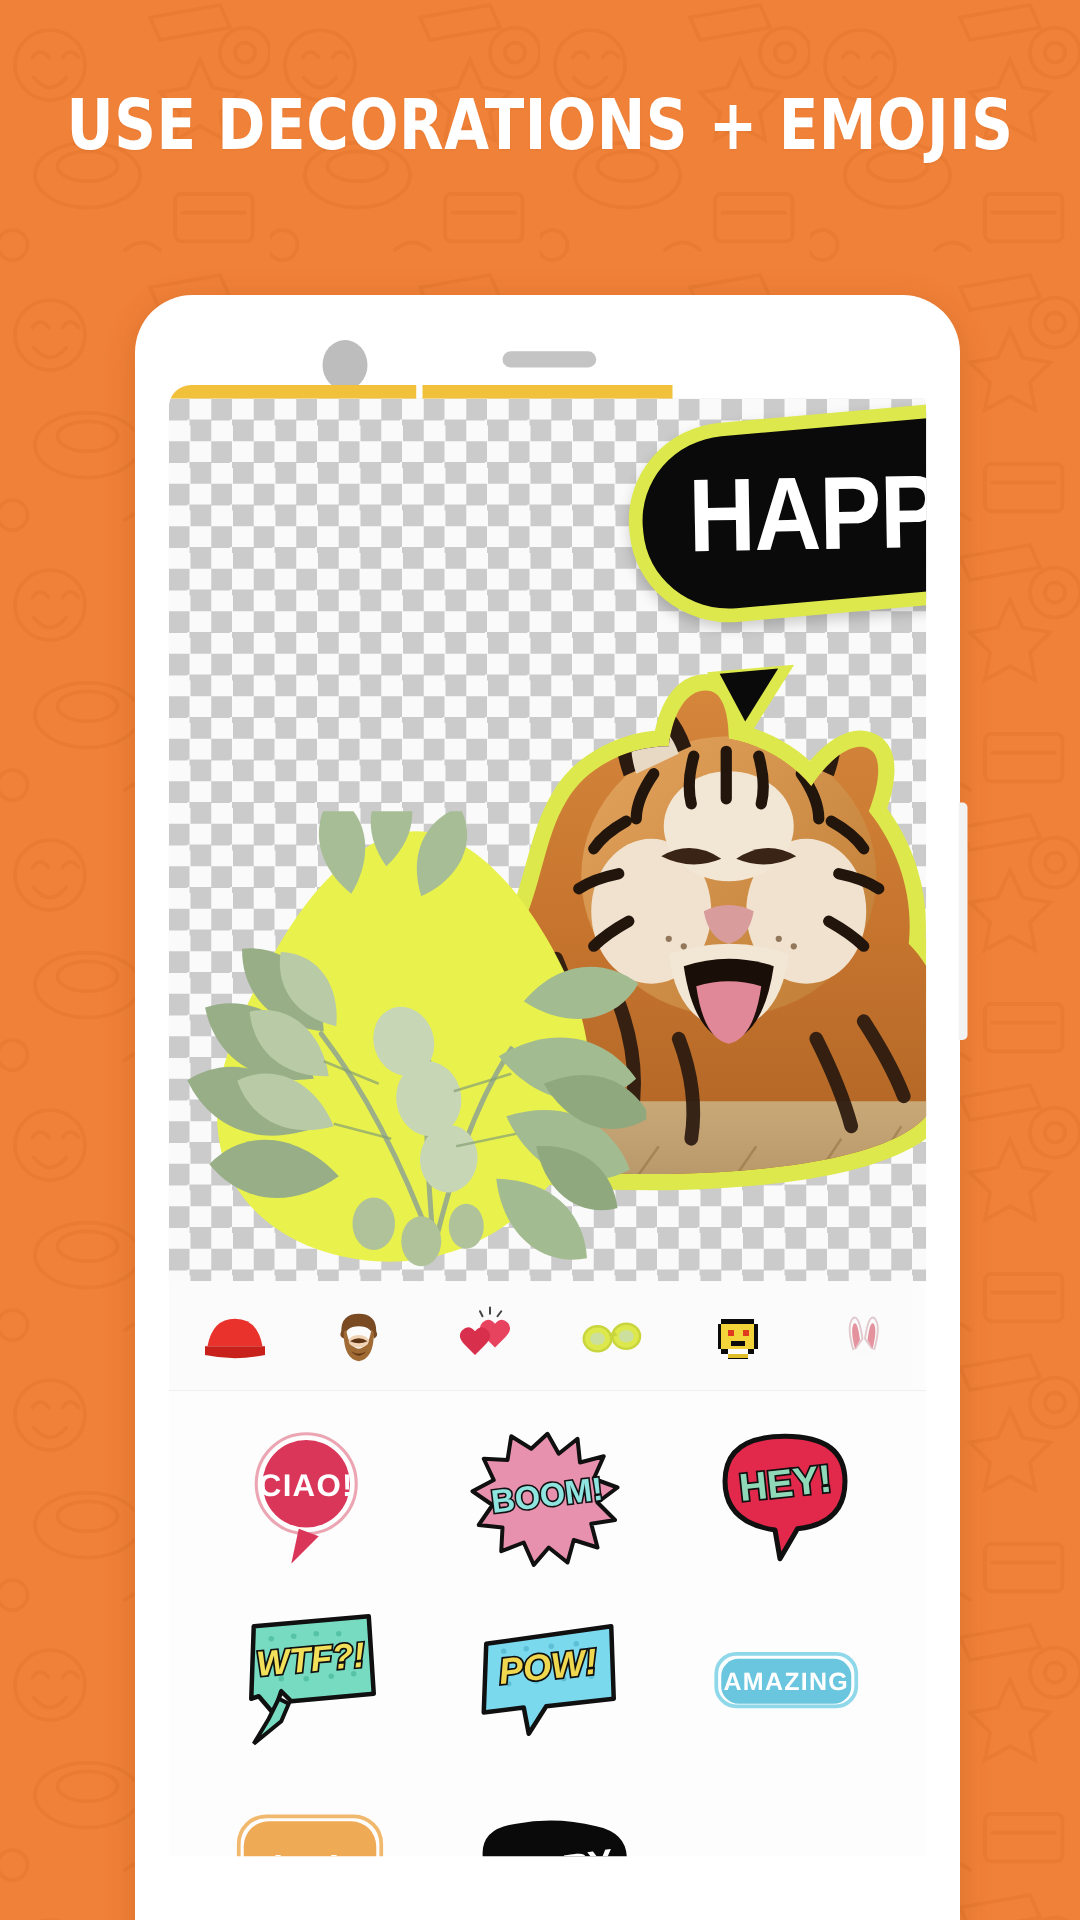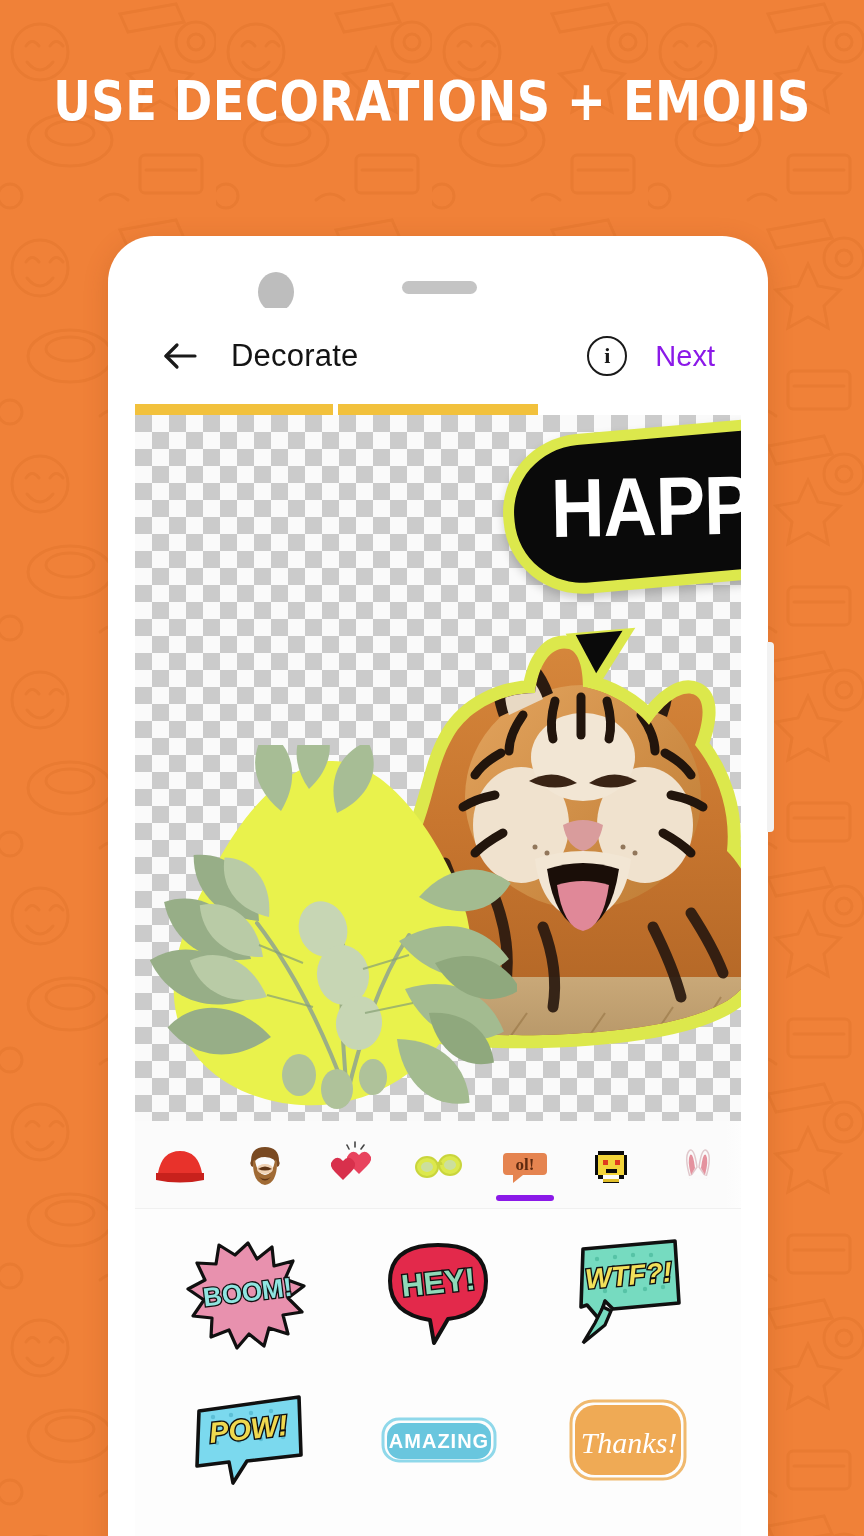--- a/index.html
+++ b/index.html
@@ -250,33 +250,20 @@
 <div id="headline">USE DECORATIONS + EMOJIS</div>
 
 <div id="phone">
 
   <div id="phone-side-button"></div>
   <div id="phone-camera"></div>
   <div id="phone-speaker"></div>
 
   <div id="screen">
 
-    <div id="appbar">
-      <div id="back-arrow">
-        <svg viewBox="0 0 44 44" width="44" height="44" fill="none" stroke="#1A1A1A" stroke-width="3.2" stroke-linecap="round" stroke-linejoin="round">
-          <line x1="37" y1="22" x2="8" y2="22"></line>
-          <polyline points="19,11 8,22 19,33"></polyline>
-        </svg>
-      </div>
-      <div id="appbar-title">Decorate</div>
-      <div id="info-icon">
-        <span>i</span>
-      </div>
-      <div id="next-button">Next</div>
-    </div>
 
     <div id="progress">
       <div class="progress-seg" id="progress-seg-1"></div>
       <div class="progress-seg" id="progress-seg-2"></div>
     </div>
 
     <div id="canvas">
 
       <div id="tiger-sticker">
         <svg viewBox="0 0 590 500">
@@ -496,26 +483,20 @@
           <g fill="#DCE84C" stroke="#C9D53C" stroke-width="2">
             <ellipse cx="15" cy="28" rx="11" ry="10"></ellipse>
             <ellipse cx="38" cy="26" rx="11" ry="10"></ellipse>
             <path d="M25 26 q4 -4 4 0" stroke-width="3" fill="none"></path>
           </g>
           <ellipse cx="15" cy="28" rx="6" ry="5" fill="#C5DCC0" opacity=".7"></ellipse>
           <ellipse cx="38" cy="26" rx="6" ry="5" fill="#C5DCC0" opacity=".7"></ellipse>
         </svg>
       </div>
 
-      <div class="cat-tab selected">
-        <svg class="cat-icon" viewBox="0 0 52 52">
-          <path d="M8 14 h36 a4 4 0 0 1 4 4 v14 a4 4 0 0 1 -4 4 h-20 l-10 8 v-8 h-6 a4 4 0 0 1 -4 -4 v-14 a4 4 0 0 1 4 -4z" fill="#E58450"></path>
-          <text x="26" y="31" font-family="Liberation Serif, serif" font-size="17" font-weight="bold" fill="#5E2A10" text-anchor="middle">ol!</text>
-        </svg>
-      </div>
 
       <div class="cat-tab">
         <svg class="cat-icon" viewBox="0 0 52 52" shape-rendering="crispEdges">
           <g fill="#0B0B0B">
             <rect x="13" y="12" width="26" height="4"></rect>
             <rect x="10" y="16" width="3" height="20"></rect>
             <rect x="39" y="16" width="3" height="20"></rect>
             <rect x="13" y="36" width="5" height="4"></rect>
             <rect x="34" y="36" width="5" height="4"></rect>
             <rect x="18" y="40" width="16" height="4"></rect>
@@ -536,20 +517,28 @@
           <path d="M33 36 q4 -15 1 -20 q-3 -3 -5 13 z" fill="#E4929E"></path>
           <path d="M14 38 q12 -5 24 0 q-12 6 -24 0z" fill="#FAFAFA"></path>
         </svg>
       </div>
 
       <div class="fade-right"></div>
     </div>
 
     <div id="sticker-grid">
 
+      <div class="sticker-cell">
+        <svg viewBox="0 0 150 120">
+          <circle cx="72" cy="50" r="40" fill="none" stroke="#E06A82" stroke-width="2.5" opacity=".6"></circle>
+          <path d="M66 86 l-6 28 22 -22z" fill="#D9365A"></path>
+          <circle cx="72" cy="50" r="35" fill="#D9365A"></circle>
+          <text x="72" y="60" text-anchor="middle" fill="#FFFFFF" font-family="Liberation Sans Narrow, Liberation Sans, sans-serif" font-size="25" font-weight="bold" letter-spacing="1">CIAO!</text>
+        </svg>
+      </div>
 
       <div class="sticker-cell">
         <svg viewBox="0 0 150 120">
           <path d="M75 10 l9 16 15 -12 2 19 19 -5 -8 18 19 7 -16 12 14 14 -19 3 5 19 -19 -6 -5 18 -15 -12 -12 14 -8 -18 -18 7 1 -19 -19 -2 11 -16 -16 -11 17 -9 -8 -17 19 1 3 -19 16 10z" fill="#E891AE" stroke="#101010" stroke-width="3.2" stroke-linejoin="round"></path>
           <text x="75" y="68" text-anchor="middle" fill="#8FE4E0" stroke="#101010" stroke-width="2.6" paint-order="stroke" font-family="Liberation Sans Narrow, Liberation Sans, sans-serif" font-size="26" font-weight="bold" transform="rotate(-7 75 62)">BOOM!</text>
         </svg>
       </div>
 
       <div class="sticker-cell">
         <svg viewBox="0 0 150 120">

